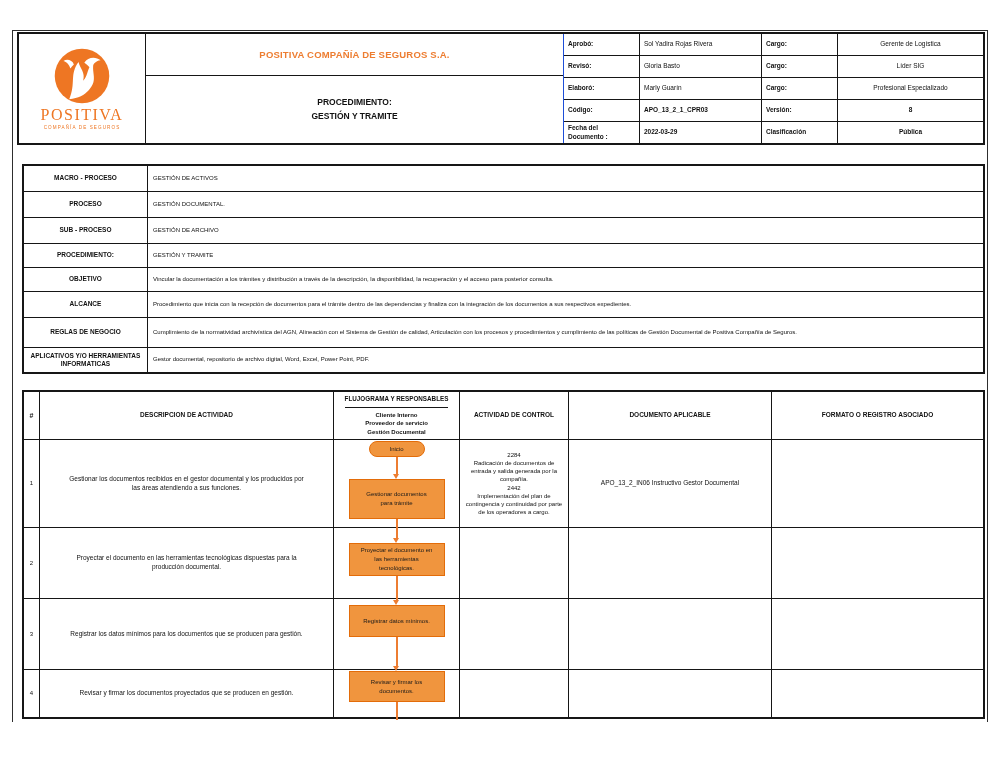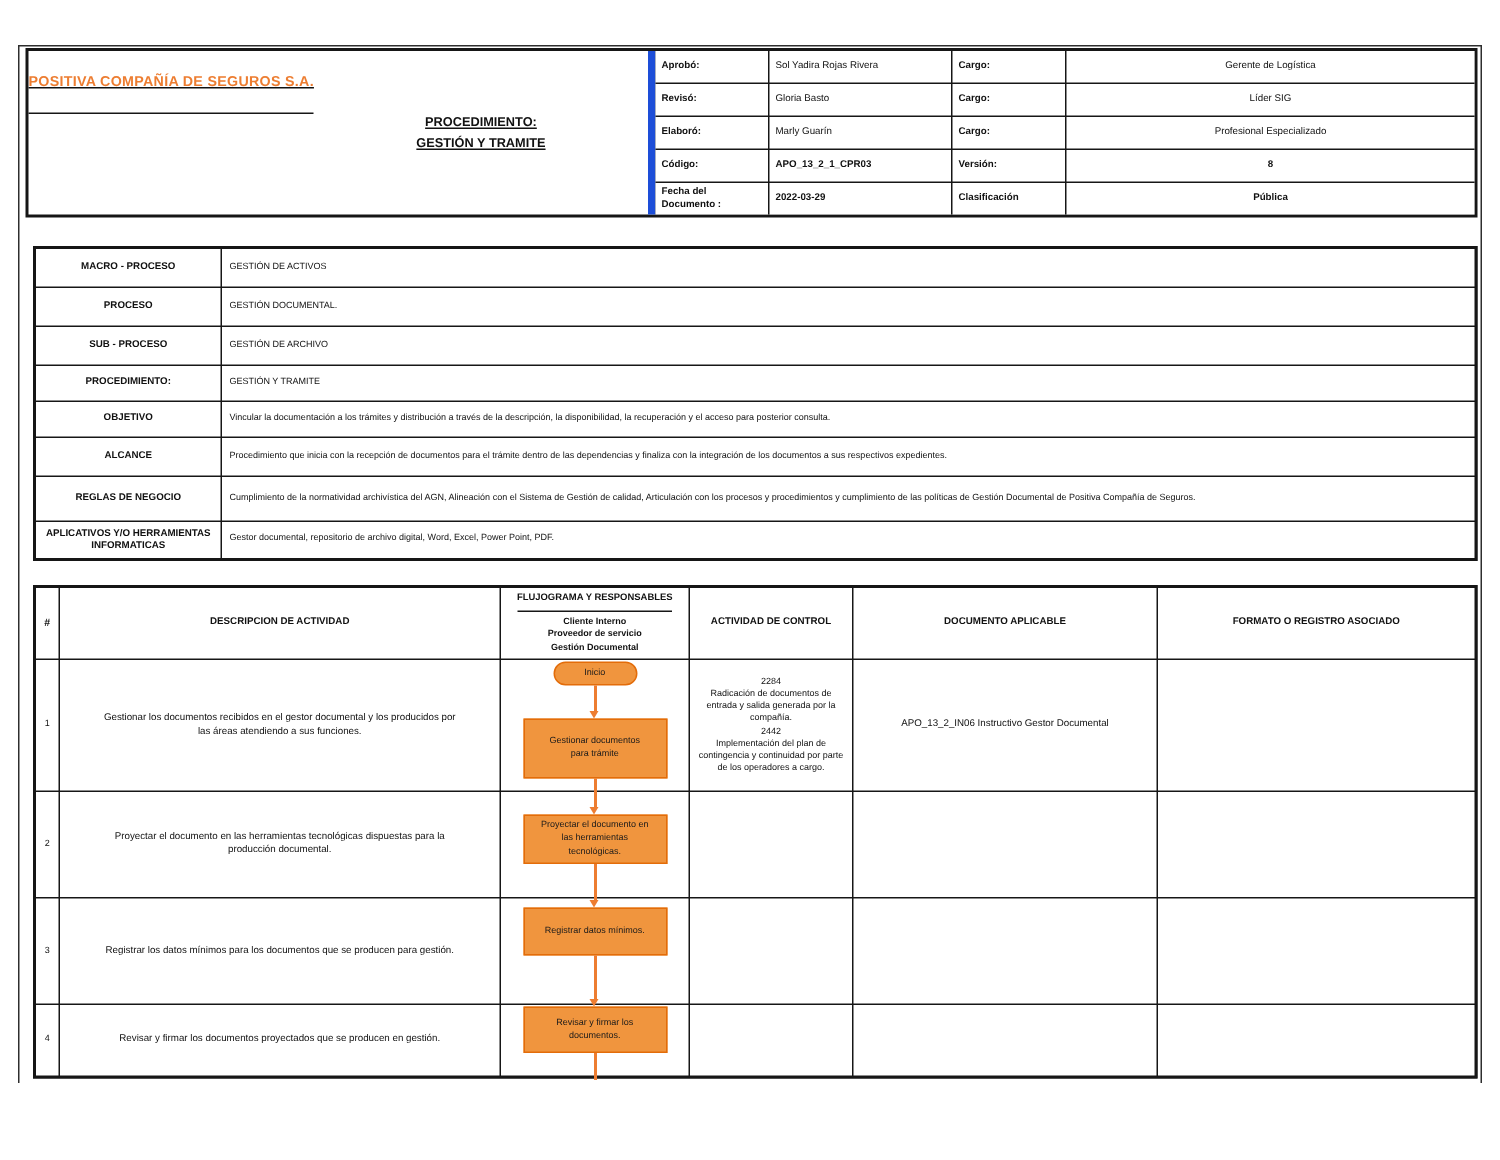--- a/index.html
+++ b/index.html
@@ -14,21 +14,21 @@
   }
 
   
   .header-table {
     position:absolute; left:17px; top:32px; width:968px; height:113px;
     border:2px solid #161616; display:flex; background:#fff;
   }
   .logo-cell { width:127px; border-right:1px solid #161616; display:flex; flex-direction:column; align-items:center; justify-content:center; }
   .logo-wordmark { font-family:"Liberation Serif", serif; font-size:16px; letter-spacing:1.5px; color:var(--logo-orange,#EE7623); line-height:1; margin-top:2px; }
   .logo-tagline { font-size:4.6px; letter-spacing:1.1px; color:var(--logo-orange,#EE7623); margin-top:2px; }
-  .title-cell { width:418px; border-right:5px solid #1d4ed8; display:flex; flex-direction:row;text-decoration:underline; }
+  .title-cell { width:418px; border-right:1px solid #1d4ed8; display:flex; flex-direction:column; }
   .company-name { height:42px; border-bottom:1px solid #161616; display:flex; align-items:center; justify-content:center; color:var(--brand-orange,#ED7D31); font-weight:bold; font-size:9.5px; letter-spacing:.2px; }
   .procedure-title { flex:1; display:flex; flex-direction:column; align-items:center; justify-content:center; font-weight:bold; font-size:8.5px; line-height:1.6; text-align:center; }
   .meta-cell { flex:1; }
   .meta-grid { display:grid; grid-template-columns:75px 121px 75px 1fr; grid-template-rows:repeat(5,1fr); gap:1px; background:#161616; height:100%; }
   .meta-grid > div { background:#fff; display:flex; align-items:center; font-size:6.5px; padding:2px 4px; line-height:1.25; }
   .m-label { font-weight:bold; }
   .m-val {}
   .m-val.bold { font-weight:bold; }
   .m-val2 { justify-content:center; text-align:center; }
   .m-val2.bold { font-weight:bold; }
@@ -70,20 +70,30 @@
   .terminator { left:calc(50% - 28px); width:56px; height:16px; border-radius:9px; }
   .process { left:calc(50% - 48px); width:96px; }
 </style>
 </head>
 <body>
 
 <div class="page">
   <div class="outer-frame"></div>
 
   <div class="header-table">
+    <div class="logo-cell">
+      <svg width="58" height="58" viewBox="0 0 100 100">
+        <circle cx="50" cy="50" r="47" fill="#EE7623"></circle>
+        <path d="M28 90 C40 62 28 48 44 26 C47 38 56 44 52 58 C62 48 58 34 70 27 C66 46 78 56 62 74 C54 83 44 88 28 90 Z" fill="#ffffff"></path>
+        <path d="M54 27 C60 17 74 16 82 23 C73 24 68 31 66 38 C62 33 58 30 54 27 Z" fill="#ffffff"></path>
+        <path d="M36 30 C33 22 24 20 18 24 C25 26 28 31 30 37 C32 34 34 32 36 30 Z" fill="#ffffff"></path>
+      </svg>
+      <div class="logo-wordmark">POSITIVA</div>
+      <div class="logo-tagline">COMPAÑÍA DE SEGUROS</div>
+    </div>
     <div class="title-cell">
       <div class="company-name">POSITIVA COMPAÑÍA DE SEGUROS S.A.</div>
       <div class="procedure-title">
         <span>PROCEDIMIENTO:</span>
         <span>GESTIÓN Y TRAMITE</span>
       </div>
     </div>
     <div class="meta-cell">
       <div class="meta-grid">
         <div class="m-label prelines">Aprobó:</div>

